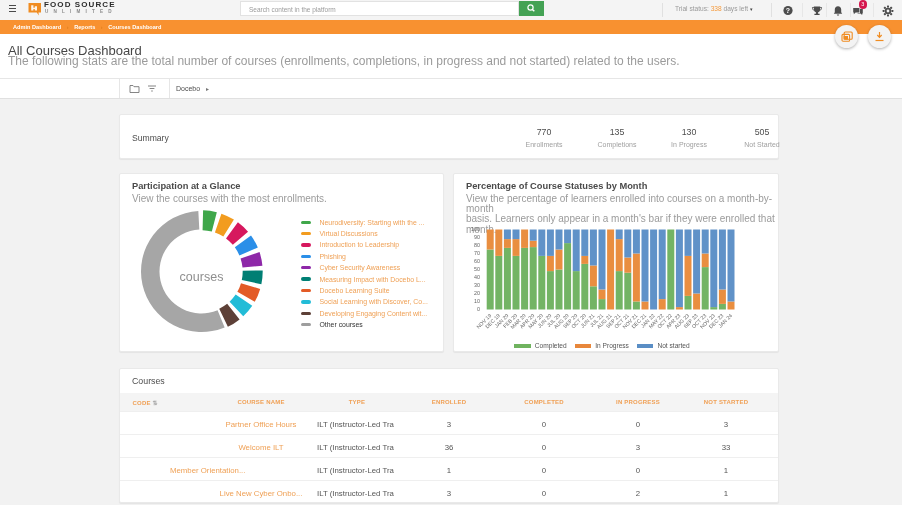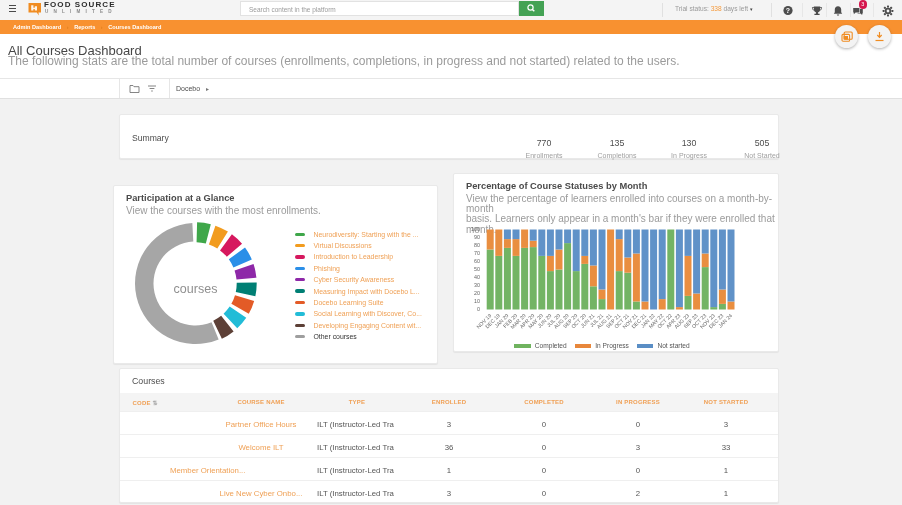--- a/index.html
+++ b/index.html
@@ -44,24 +44,24 @@
 #tsep1 { left:119px; top:0; width:1px; height:19px; background:#e6e6e6; }
 #tsep2 { left:169px; top:0; width:1px; height:19px; background:#e6e6e6; }
 #docebo { left:176px; top:6px; font-size:7px; color:#4d4d4d; }
 #docarr { left:206px; top:6px; font-size:6px; color:#777; }
 
 
 .card { position:absolute; background:#fff; border:1px solid #e9e9e9; border-radius:2px; box-shadow:0 1px 1px rgba(0,0,0,0.06); }
 #sumcard { left:119px; top:114px; width:660px; height:45px; }
 #sumcard .t { position:absolute; left:12px; top:18px; font-size:8.6px; color:#4d4d4d; }
 .stat { position:absolute; top:12px; width:70px; text-align:center; }
-.stat .n { font-size:8.8px; color:#4d4d4d;margin-top:11px; }
+.stat .n { font-size:8.8px; color:#4d4d4d; }
 .stat .l { font-size:7px; color:#a0a0a0; margin-top:4px; }
 
-#pcard { left:113px; top:173px; width:325px; height:179px;margin-top:12px; }
+#pcard { left:119px; top:173px; width:325px; height:179px; }
 #bcard { left:453px; top:173px; width:326px; height:179px; }
 .cardtitle { position:absolute; left:12px; top:7px; font-size:9.3px; color:#4a4a4a; font-weight:600; }
 .cardsub { position:absolute; left:12px; top:20px; font-size:10px; color:#9b9b9b; line-height:10.2px; }
 
 
 #dleg { left:181px; top:42.5px; }
 .leg-row { height:11.4px; display:flex; align-items:center; }
 .leg-dash { width:9.5px; height:3.4px; border-radius:2px; margin-right:9px; flex:none; }
 .leg-lab { font-size:6.9px; color:#efa055; white-space:nowrap; }
 .leg-lab.dark { color:#333; }

